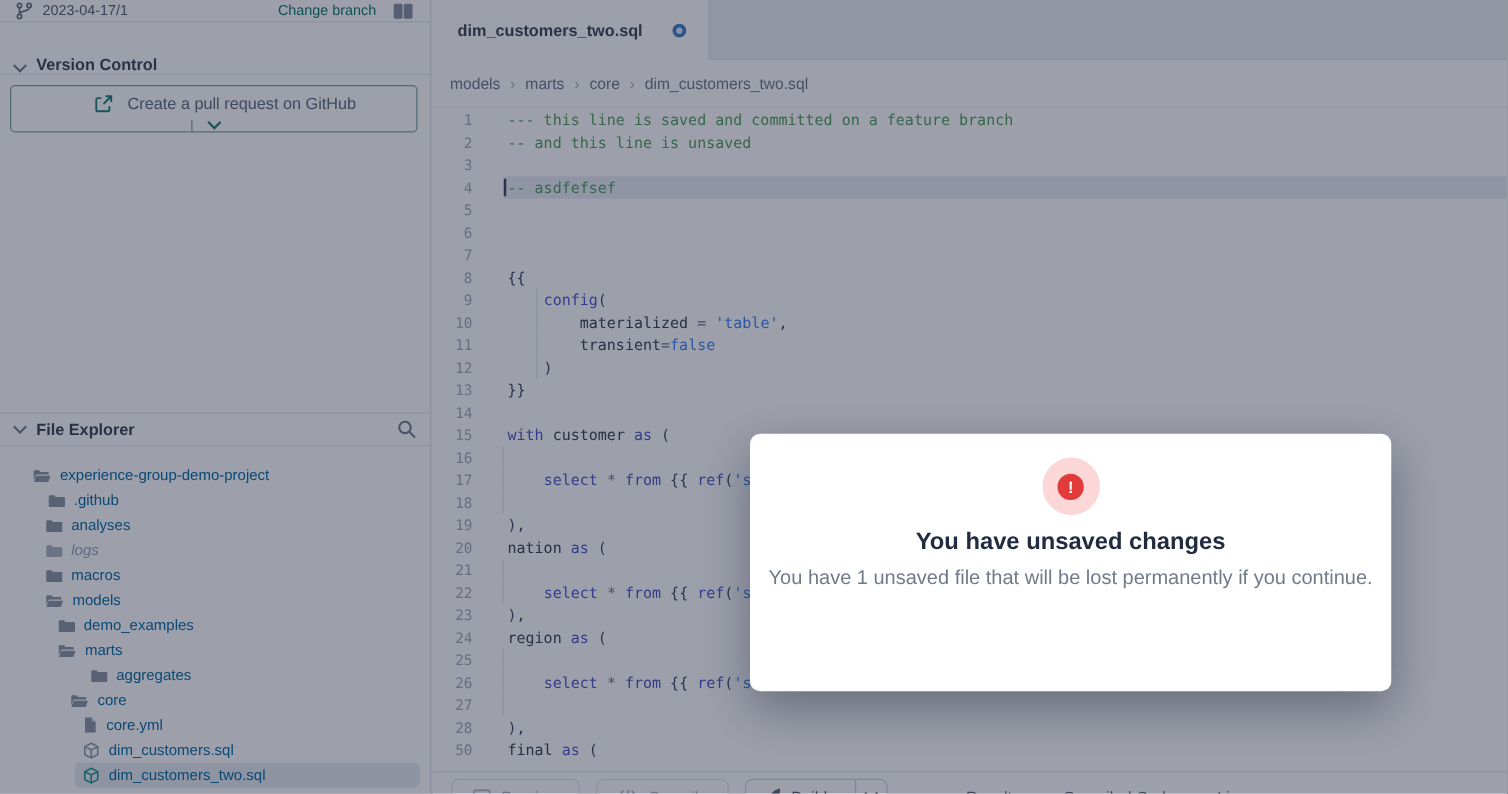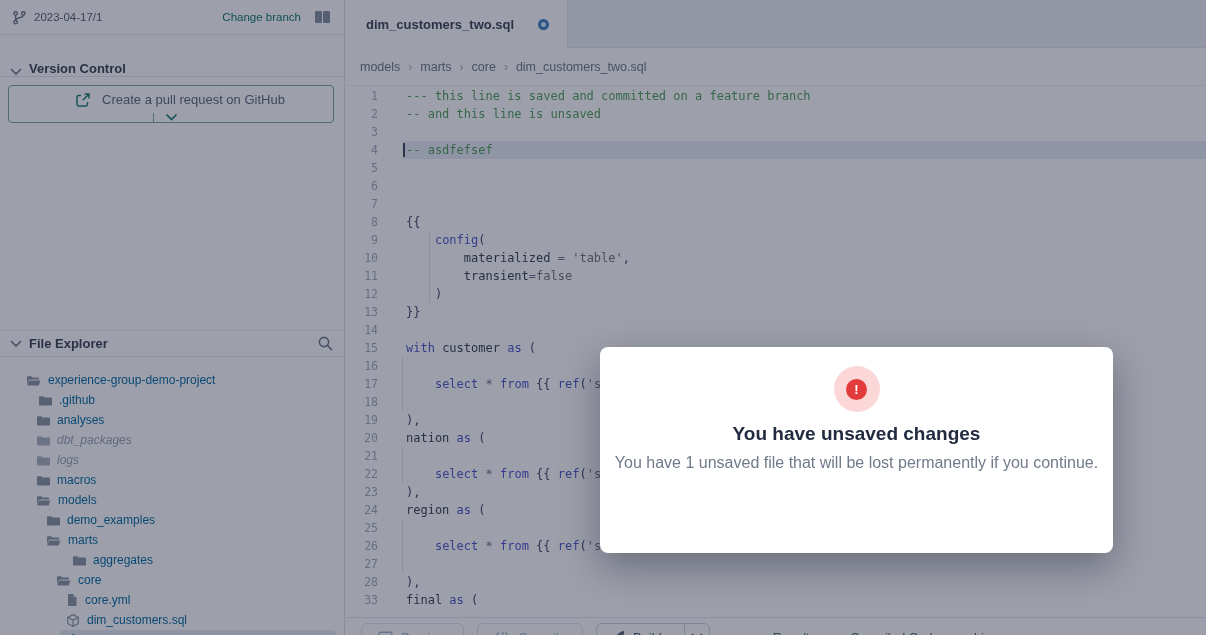--- a/index.html
+++ b/index.html
@@ -6,21 +6,21 @@
   html,body { background:#404652; }
   .app {
     position:relative; width:1206px; height:635px; overflow:hidden;
     background:#fff; font-family:"Liberation Sans", sans-serif;
     -webkit-font-smoothing:antialiased;
   }
   svg { display:block; }
 
   
   .sidebar { position:absolute; left:0; top:0; width:345px; height:635px; background:#fff; border-right:1px solid #dcdfe6; }
-  .branch-bar { height:35px; border-bottom:1px solid #e4e7ec; display:flex; align-items:center; padding:0 12px; }
+  .branch-bar { height:18px; border-bottom:1px solid #e4e7ec; display:flex; align-items:center; padding:0 12px; }
   .branch-name { font-size:11.5px; color:#565e6e; margin-left:7px; flex:0 0 auto; }
   .branch-spacer { flex:1; }
   .change-branch { font-size:11.5px; color:var(--accent,#0e756b); margin-right:12px; cursor:pointer; }
   .vc-header, .fe-header { display:flex; align-items:center; padding:0 10px; gap:7px; }
   .vc-header { height:42px; border-bottom:1px solid #e4e7ec;align-items:flex-end; }
   .section-title { font-size:13px; font-weight:700; color:#3a4150; }
   .vc-body { padding:8px 10px 0 8px; height:253px; }
   .pr-button { display:flex; align-items:center; height:38px; border:1.3px solid #7ca49e; border-radius:4px; background:#fff; cursor:pointer;flex-direction:column; }
   .pr-main { flex:1; display:flex; align-items:center; padding-left:18px; }
   .pr-label { font-size:13px; color:#5d6878; margin-left:11px; }
@@ -44,21 +44,21 @@
   .breadcrumb { height:38px; display:flex; align-items:center; gap:8px; padding:0 14px; background:#fff; border-bottom:1px solid #eef0f3; font-size:12.5px; color:#6e7687; }
   .crumb-sep { color:#a3aab6; font-size:12px; }
 
   .editor { position:absolute; left:0; right:0; top:87px; bottom:18px; background:#fff; font-family:"DejaVu Sans Mono", monospace; font-size:12px; overflow:hidden; cursor:text; }
   .cl { height:18px; display:flex; line-height:18px; white-space:pre; }
   .ln { flex:0 0 44px; text-align:right; padding-right:12px; color:#a3aab8; font-size:11.5px; }
   .ct { flex:1; margin-left:16px; position:relative; color:#3a4050; }
   .cl.active .ct { margin-left:13px; padding-left:3px; background:#e9edf6; }
   .cl.active .ct::before { content:""; position:absolute; left:0; top:2px; bottom:2px; width:1.5px; background:#3c4358; }
   .guide { position:absolute; top:0; bottom:0; width:1px; background:#dfe3ea; }
-  .com { color:#4f9e57; } .kw { color:#4d53c8; } .str { color:#737373; }
+  .com { color:#4f9e57; } .kw { color:#4d53c8; } .str { color:#3b82f6; }
   .pun { color:#3f4566; } .op { color:#6f6a8a; } .txt { color:#3a4050; }
 
   .actionbar { position:absolute; left:0; right:0; bottom:0; height:18px; border-top:1px solid #e2e5ea; background:#fff; display:flex; padding:5px 0 0 15px; overflow:visible; }
   .abtn { height:28px; border:1px solid #ccd2dc; border-radius:6px; background:#fff; display:flex; align-items:center; padding:0 16px; gap:8px; font-size:13px; color:#4a5362; margin-right:13px; cursor:pointer; }
   .abtn.disabled { color:#a2aab8; border-color:#dfe3ea; }
   .abtn.disabled .aicon { color:#aeb5c2; }
   .abtn .aicon { color:#5b6474; }
   .abtn.split { padding:0; }
   .abtn .seg-main { display:flex; align-items:center; gap:8px; padding:0 14px; }
   .abtn .seg-caret { width:25px; align-self:stretch; display:flex; align-items:center; justify-content:center; border-left:1px solid #ccd2dc; }
@@ -165,28 +165,20 @@
           </span>
           <span>.github</span>
         </div>
         <div class="trow" style="padding-left: 36px;">
           <span class="ticon">
             <svg width="14" height="13" viewBox="0 0 14 13" fill="currentColor">
               <path d="M1 3.2c0-.6.5-1 1-1h3.1l1.4 1.4H13c.55 0 1 .45 1 1v5.9c0 .6-.45 1-1 1H2c-.55 0-1-.4-1-1z"></path>
             </svg>
           </span>
           <span>analyses</span>
-        </div>
-        <div class="trow muted" style="padding-left: 36px;">
-          <span class="ticon">
-            <svg width="14" height="13" viewBox="0 0 14 13" fill="currentColor">
-              <path d="M1 3.2c0-.6.5-1 1-1h3.1l1.4 1.4H13c.55 0 1 .45 1 1v5.9c0 .6-.45 1-1 1H2c-.55 0-1-.4-1-1z"></path>
-            </svg>
-          </span>
-          <span>dbt_packages</span>
         </div>
         <div class="trow muted" style="padding-left: 36px;">
           <span class="ticon">
             <svg width="14" height="13" viewBox="0 0 14 13" fill="currentColor">
               <path d="M1 3.2c0-.6.5-1 1-1h3.1l1.4 1.4H13c.55 0 1 .45 1 1v5.9c0 .6-.45 1-1 1H2c-.55 0-1-.4-1-1z"></path>
             </svg>
           </span>
           <span>logs</span>
         </div>
         <div class="trow" style="padding-left: 36px;">
@@ -310,21 +302,21 @@
         <div class="cl"><span class="ln">19</span><span class="ct"><span class="pun">),</span></span></div>
         <div class="cl"><span class="ln">20</span><span class="ct"><span class="txt">nation </span><span class="kw">as</span><span class="pun"> (</span></span></div>
         <div class="cl"><span class="ln">21</span><span class="ct"><i class="guide" style="left: -4px;"></i></span></div>
         <div class="cl"><span class="ln">22</span><span class="ct"><i class="guide" style="left: -4px;"></i><span class="txt">    </span><span class="kw">select</span><span class="txt"> </span><span class="op">*</span><span class="txt"> </span><span class="kw">from</span><span class="pun"> {{ </span><span class="kw">ref</span><span class="pun">(</span><span class="str">'s</span></span></div>
         <div class="cl"><span class="ln">23</span><span class="ct"><span class="pun">),</span></span></div>
         <div class="cl"><span class="ln">24</span><span class="ct"><span class="txt">region </span><span class="kw">as</span><span class="pun"> (</span></span></div>
         <div class="cl"><span class="ln">25</span><span class="ct"><i class="guide" style="left: -4px;"></i></span></div>
         <div class="cl"><span class="ln">26</span><span class="ct"><i class="guide" style="left: -4px;"></i><span class="txt">    </span><span class="kw">select</span><span class="txt"> </span><span class="op">*</span><span class="txt"> </span><span class="kw">from</span><span class="pun"> {{ </span><span class="kw">ref</span><span class="pun">(</span><span class="str">'s</span></span></div>
         <div class="cl"><span class="ln">27</span><span class="ct"><i class="guide" style="left: -4px;"></i></span></div>
         <div class="cl"><span class="ln">28</span><span class="ct"><span class="pun">),</span></span></div>
-        <div class="cl"><span class="ln">33</span><span class="ct"><span class="txt">final </span><span class="kw">as</span><span class="pun"> (</span></span></div>
+        <div class="cl"><span class="ln">50</span><span class="ct"><span class="txt">final </span><span class="kw">as</span><span class="pun"> (</span></span></div>
       </div>
 
     <div class="actionbar">
       <span id="action-buttons" style="display:flex;">
           <div class="abtn disabled">
             <span class="aicon">
               <svg width="15" height="13" viewBox="0 0 15 13" fill="none" stroke="currentColor" stroke-width="1.4">
                 <rect x="1.2" y="1.2" width="12.6" height="10.6" rx="1.2"></rect>
                 <path d="M1.2 5h12.6M6 5v6.8M10 5v6.8"></path>
               </svg>

